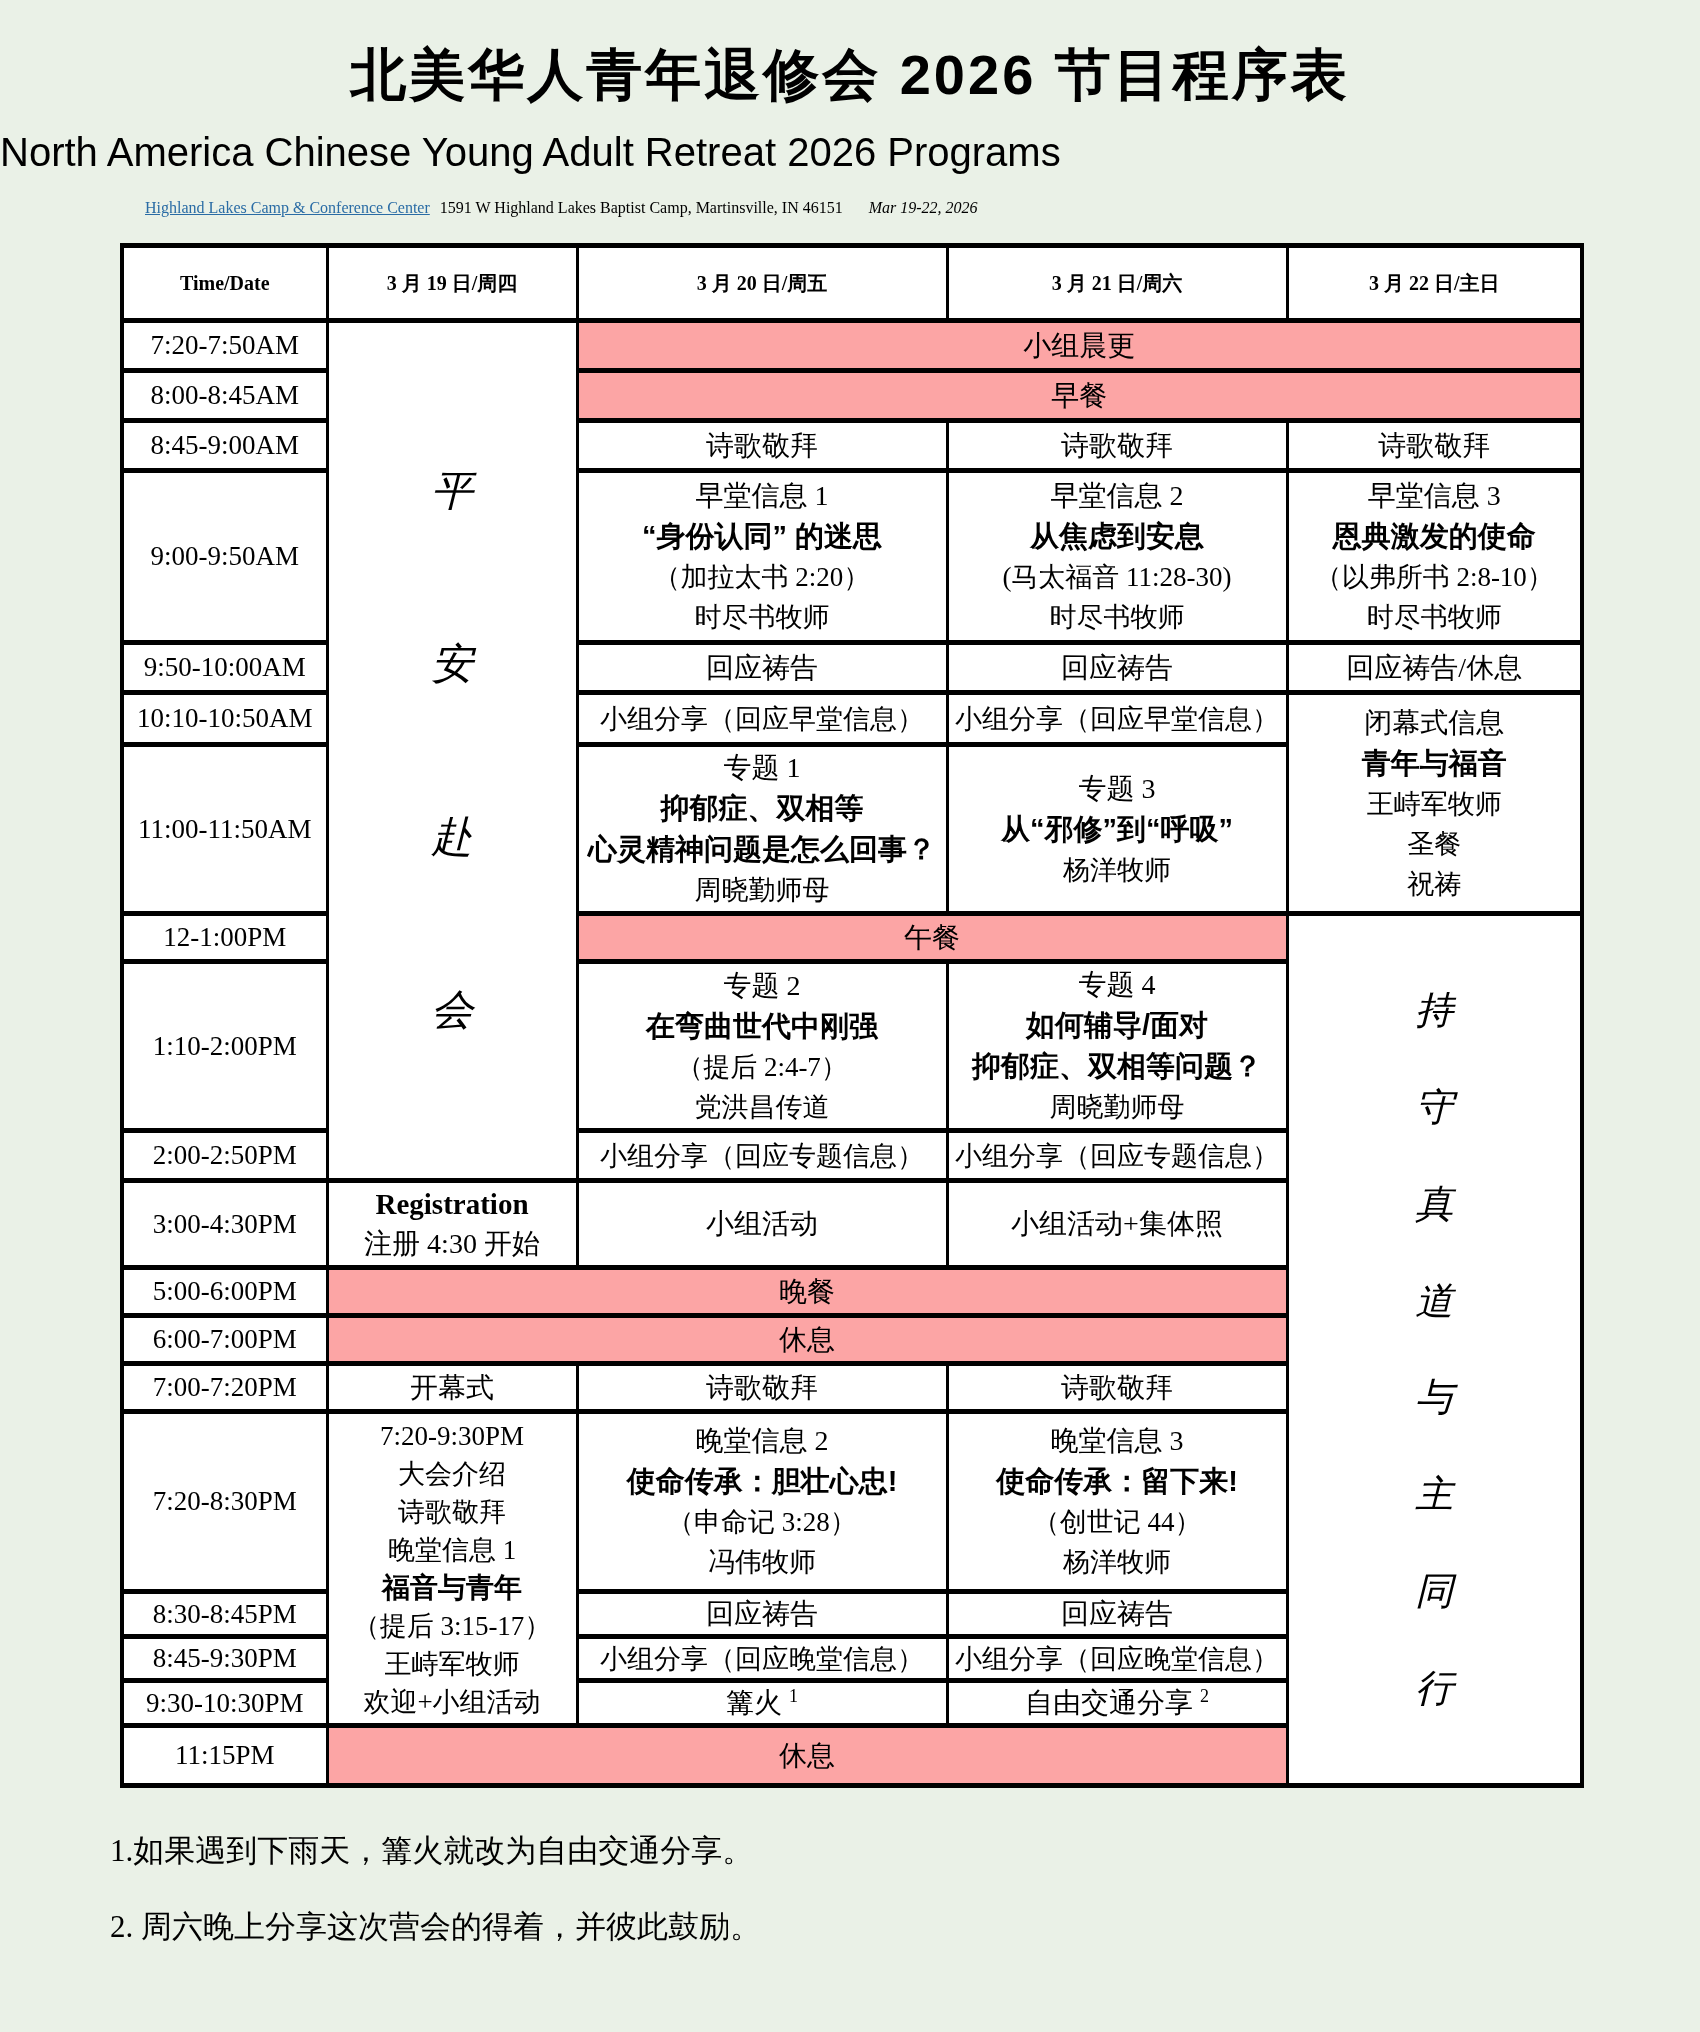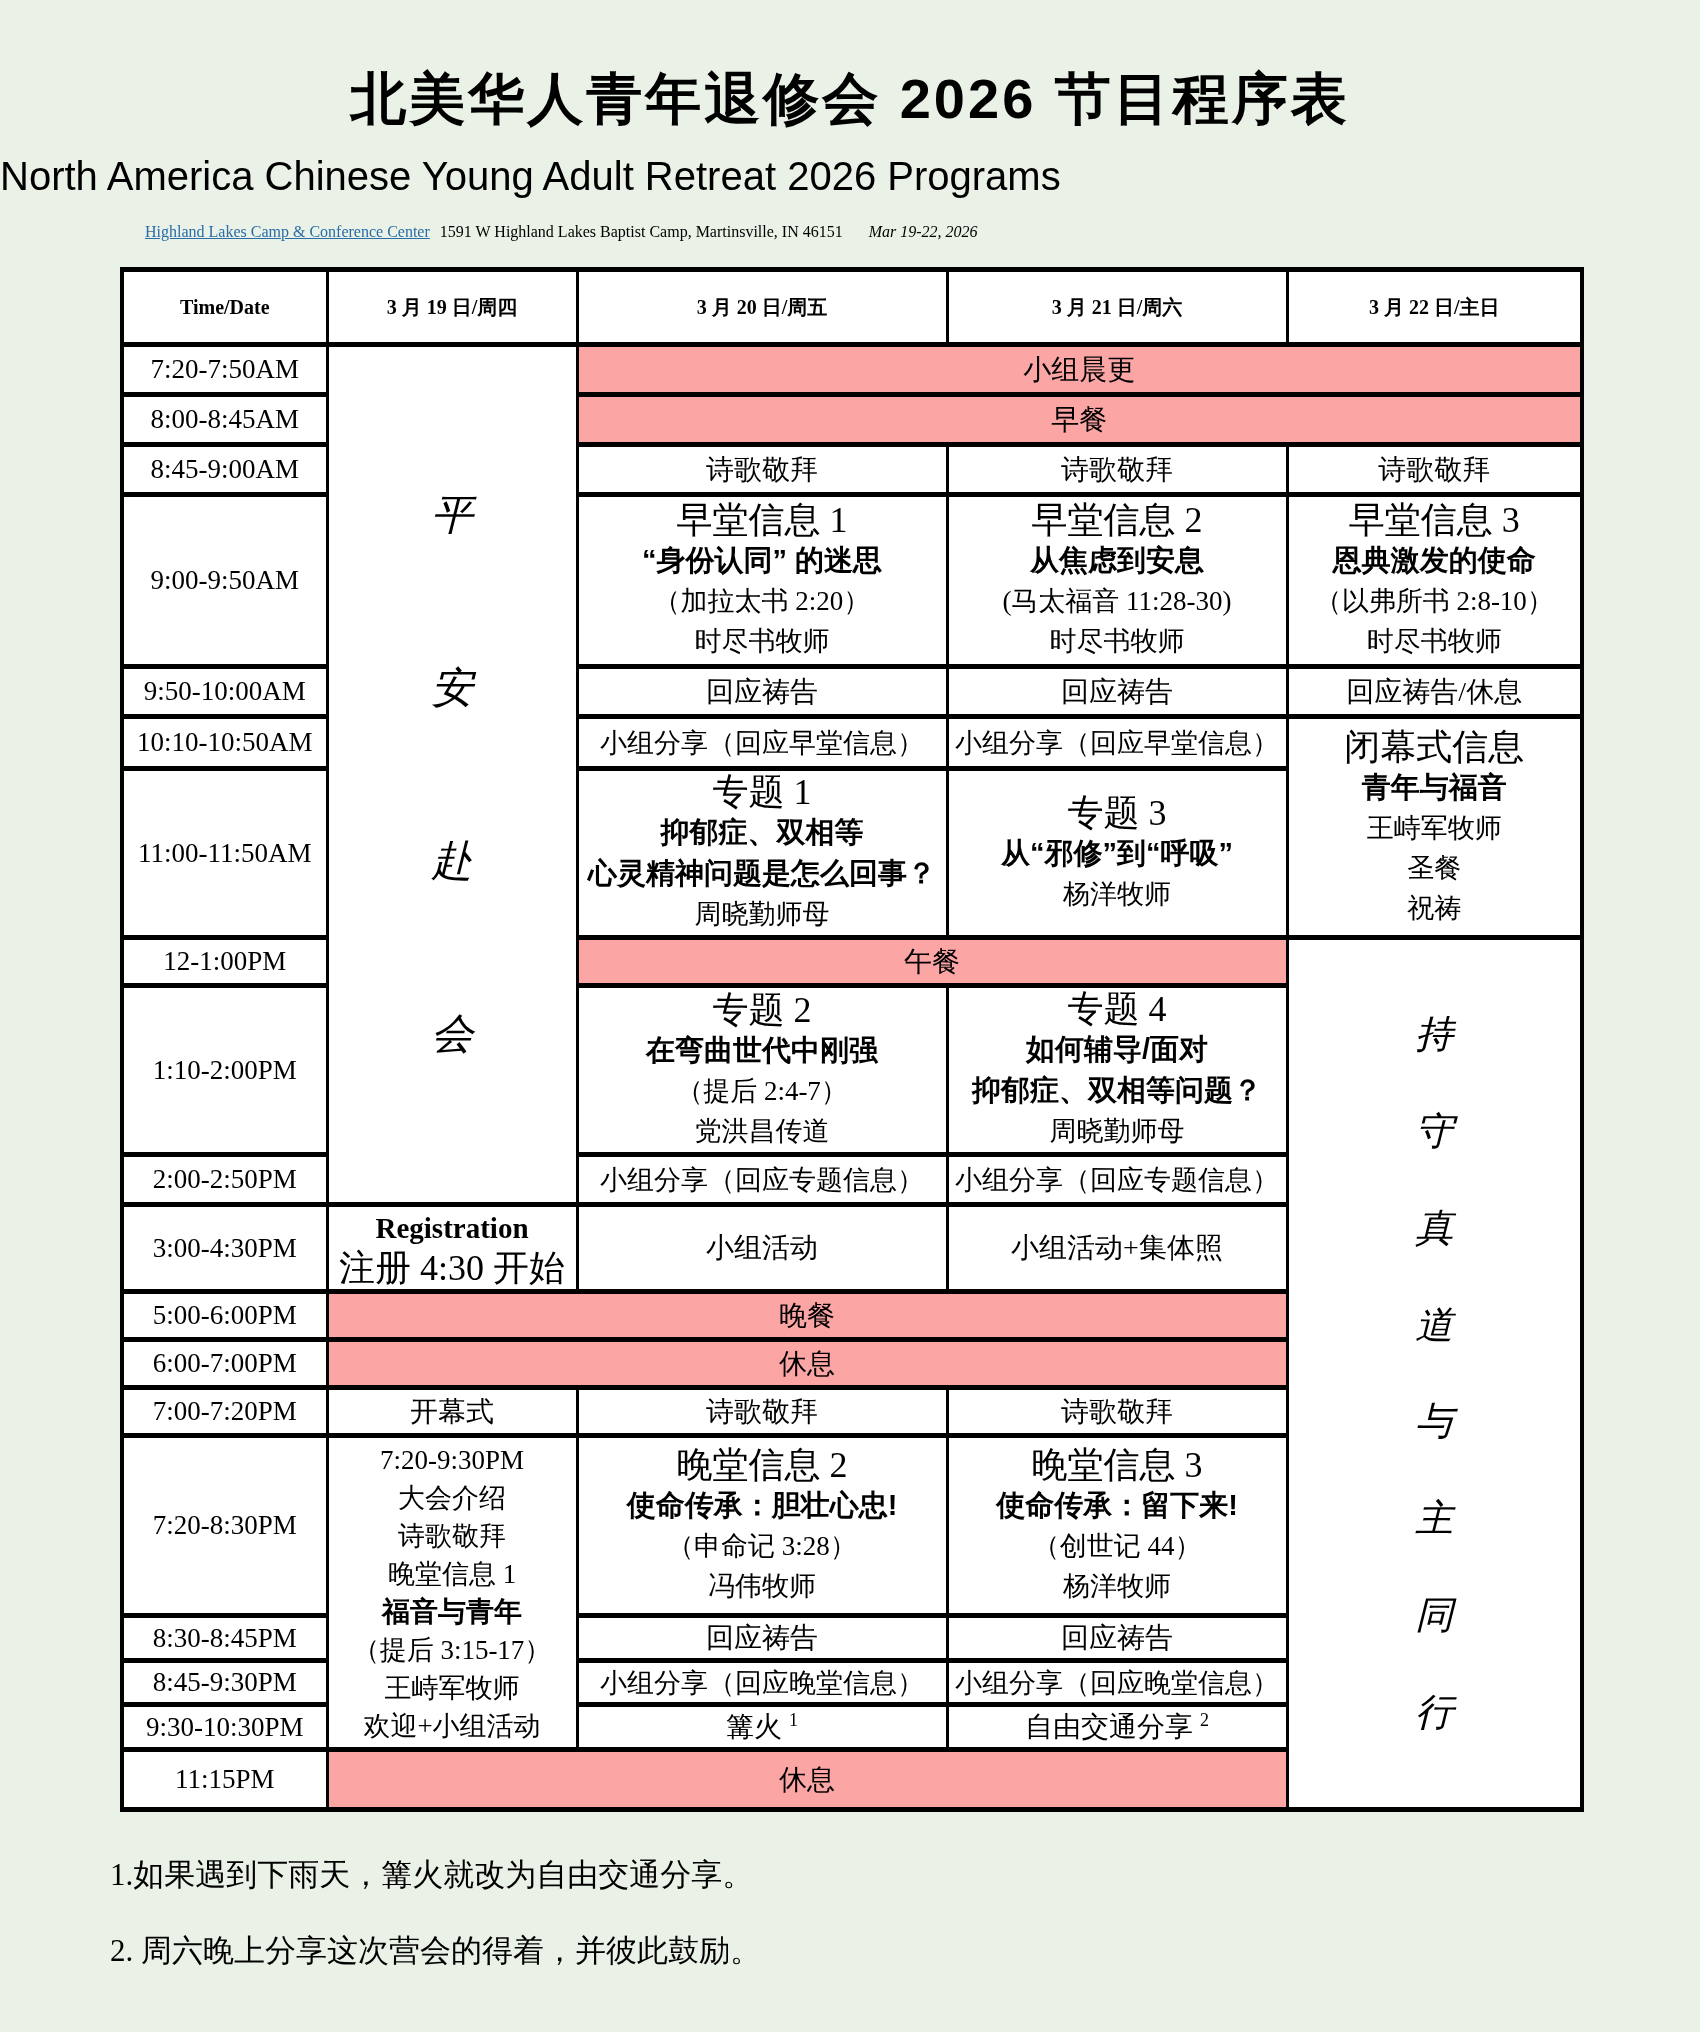--- a/index.html
+++ b/index.html
@@ -4,21 +4,21 @@
 <style>
   html,body{margin:0;padding:0;}
   body{
     width:1700px;min-height:2032px;
     background:#eaf1e7;
     color:#000;
     font-family:"Liberation Serif","DejaVu Serif",serif;
   }
   .page{width:1700px;min-height:2032px;position:relative;}
   .title{
-    text-align:center;padding-top:62px;
+    text-align:center;padding-top:38px;
     font-family:"Liberation Sans","DejaVu Sans",sans-serif;
     font-weight:bold;font-size:56px;letter-spacing:3px;
   }
   .subtitle{
     text-align:left;margin-top:16px;
     font-family:"Liberation Sans","DejaVu Sans",sans-serif;
     font-size:40px;
   }
   .addr{margin:24px 0 16px 145px;font-size:16px;white-space:nowrap;}
   .addr a{color:#2a6ca5;text-decoration:underline;}
@@ -38,21 +38,21 @@
     text-align:center;vertical-align:middle;
     padding:1px 2px;font-size:28px;overflow:hidden;
   }
   th{font-weight:bold;font-size:20px;}
   .gray{background:#fca5a5;}
   .time{font-size:27px;}
   .h75{height:75px}.h50{height:50px}.h52{height:52px}.h48{height:48px}
   .h44{height:44px}.h60{height:60px}.h82{height:82px}
   .h158{height:158px}.h160{height:160px}.h172{height:172px}.h180{height:180px}
 
-  .ln{line-height:40px;font-size:36px;}
+  .ln{line-height:40px;font-size:28px;}
   .ln-b{line-height:41px;font-family:"Liberation Sans","DejaVu Sans",sans-serif;font-weight:bold;font-size:29px;}
   .ln-k{line-height:40px;font-size:27px;}
   .thu-eve .ln,.thu-eve .ln-k{line-height:38px;font-size:27px;}
   .thu-eve .ln-b{line-height:38px;font-size:28px;}
   .reg-b{font-weight:bold;font-size:29px;line-height:40px;}
   .sm{font-size:27px;}
   .vert{
     display:flex;flex-direction:column;justify-content:space-evenly;align-items:center;
     width:100%;
   }

